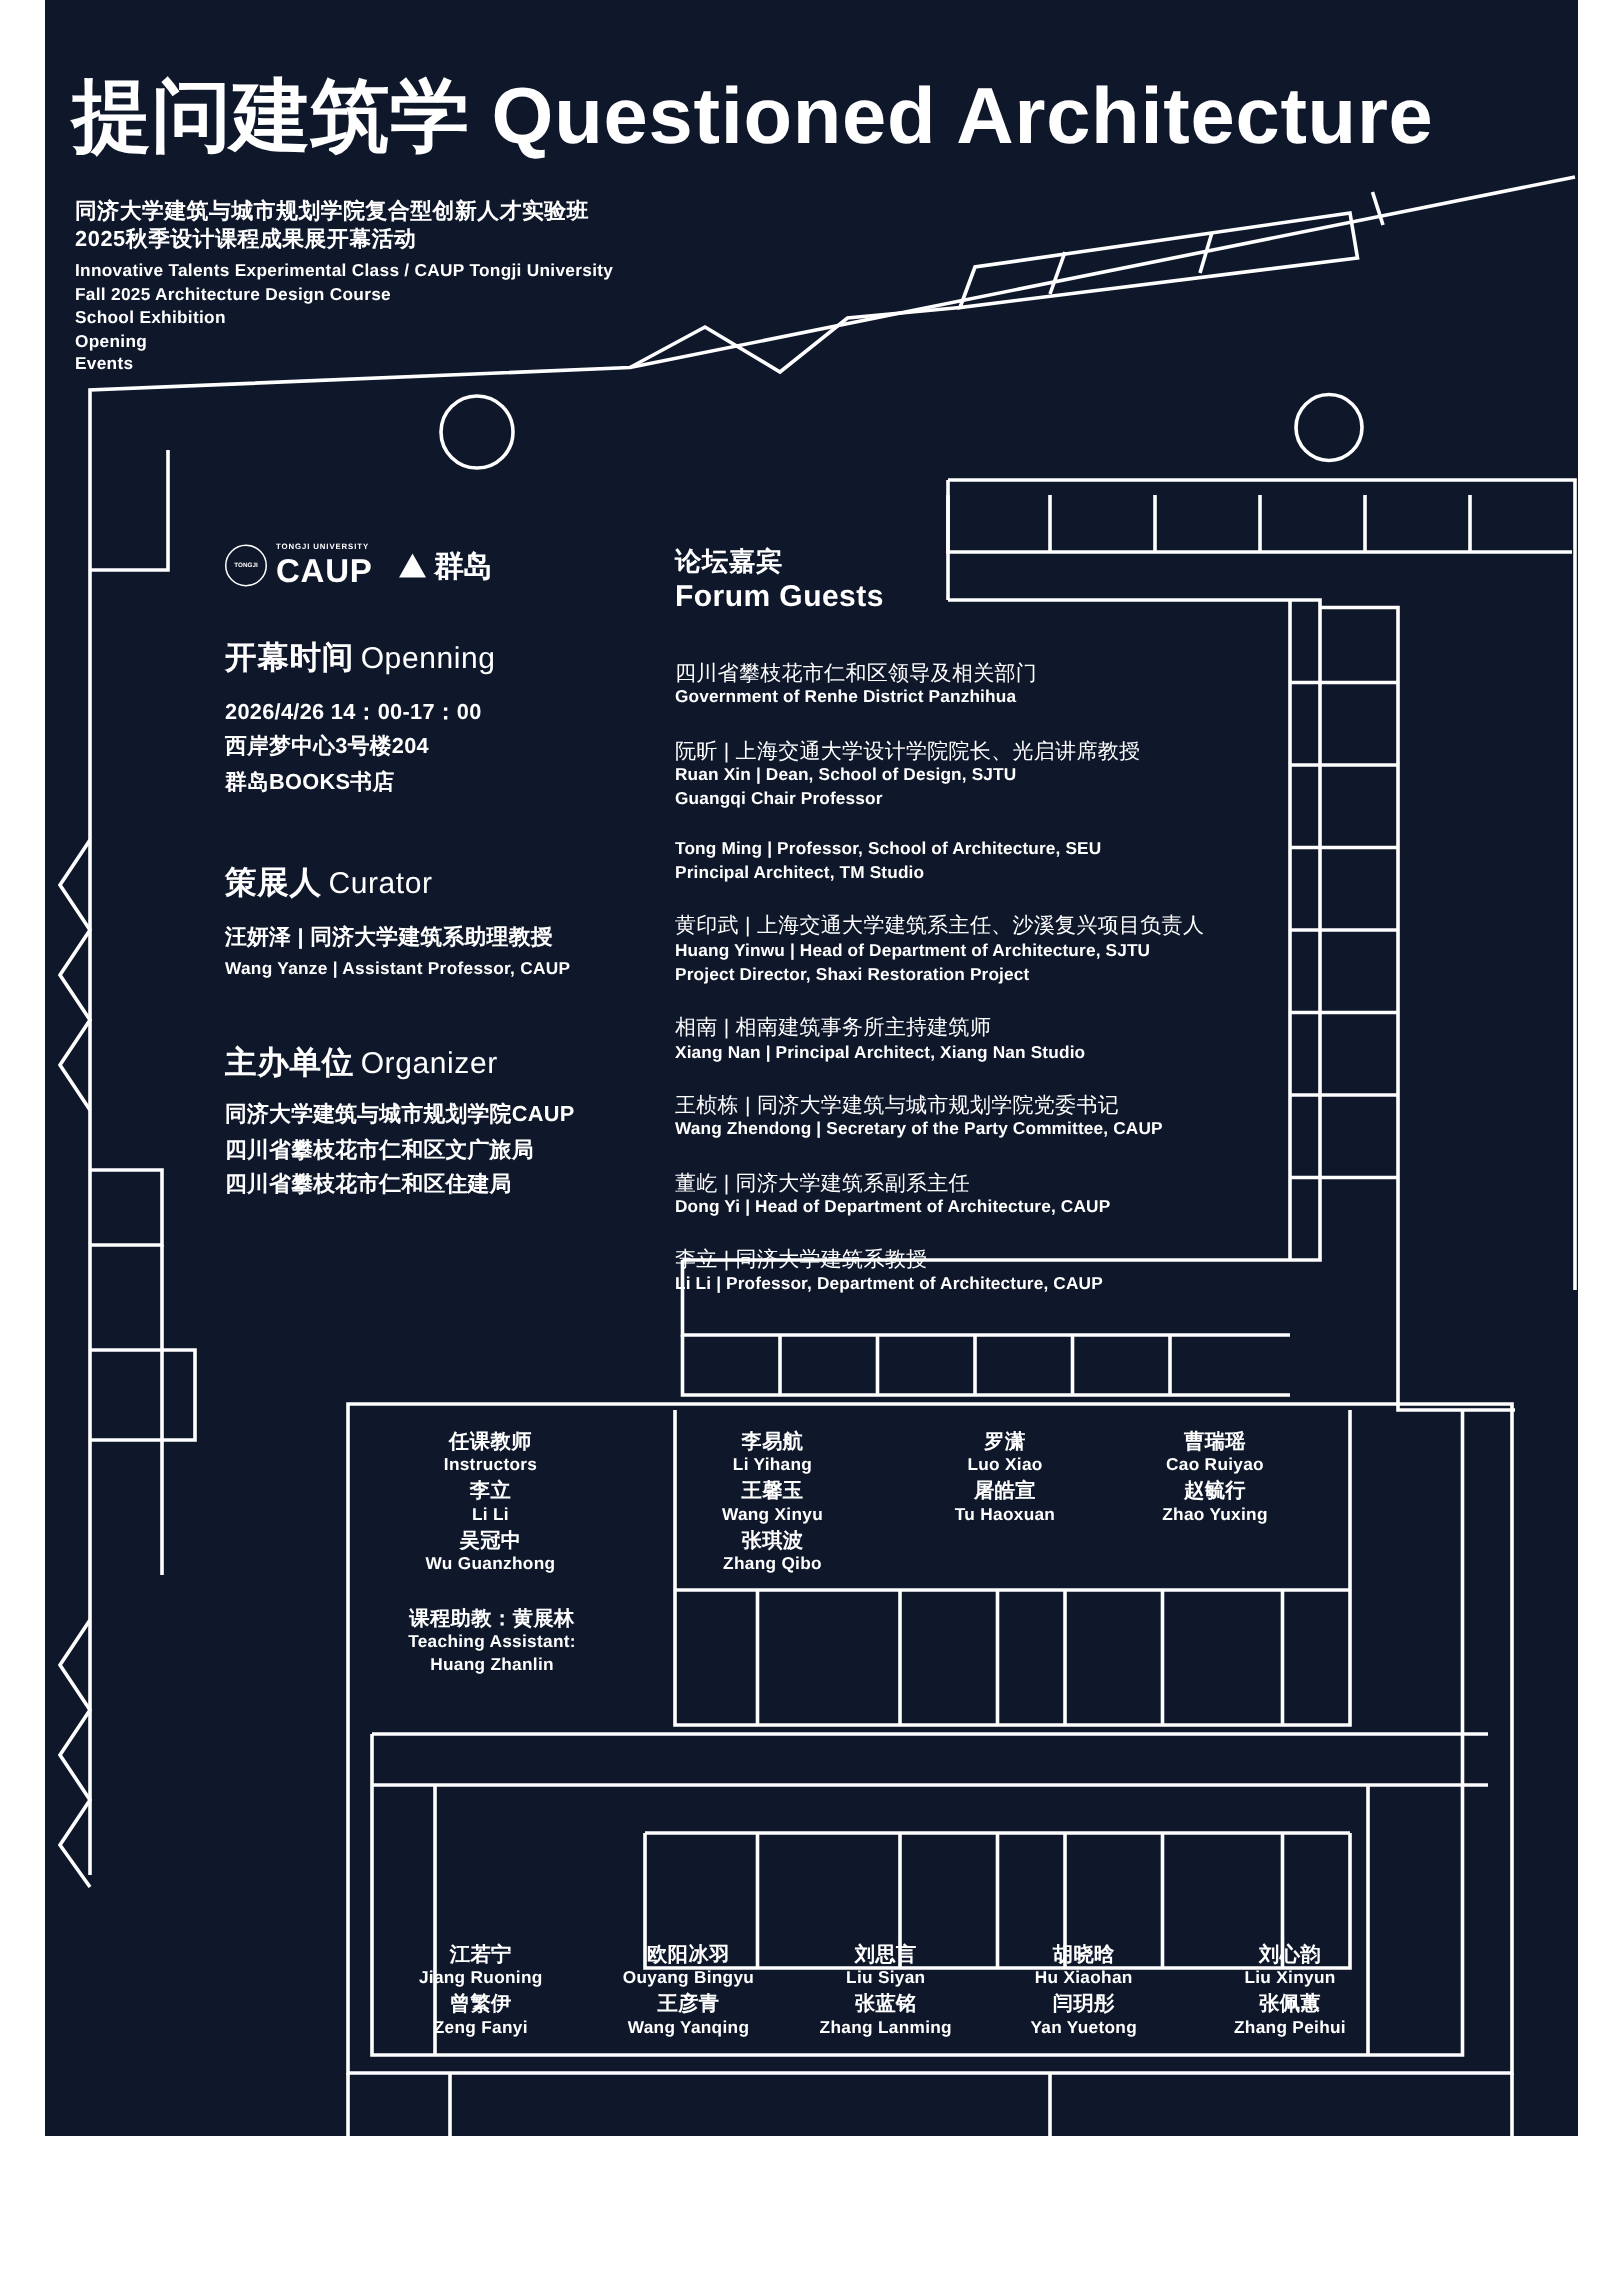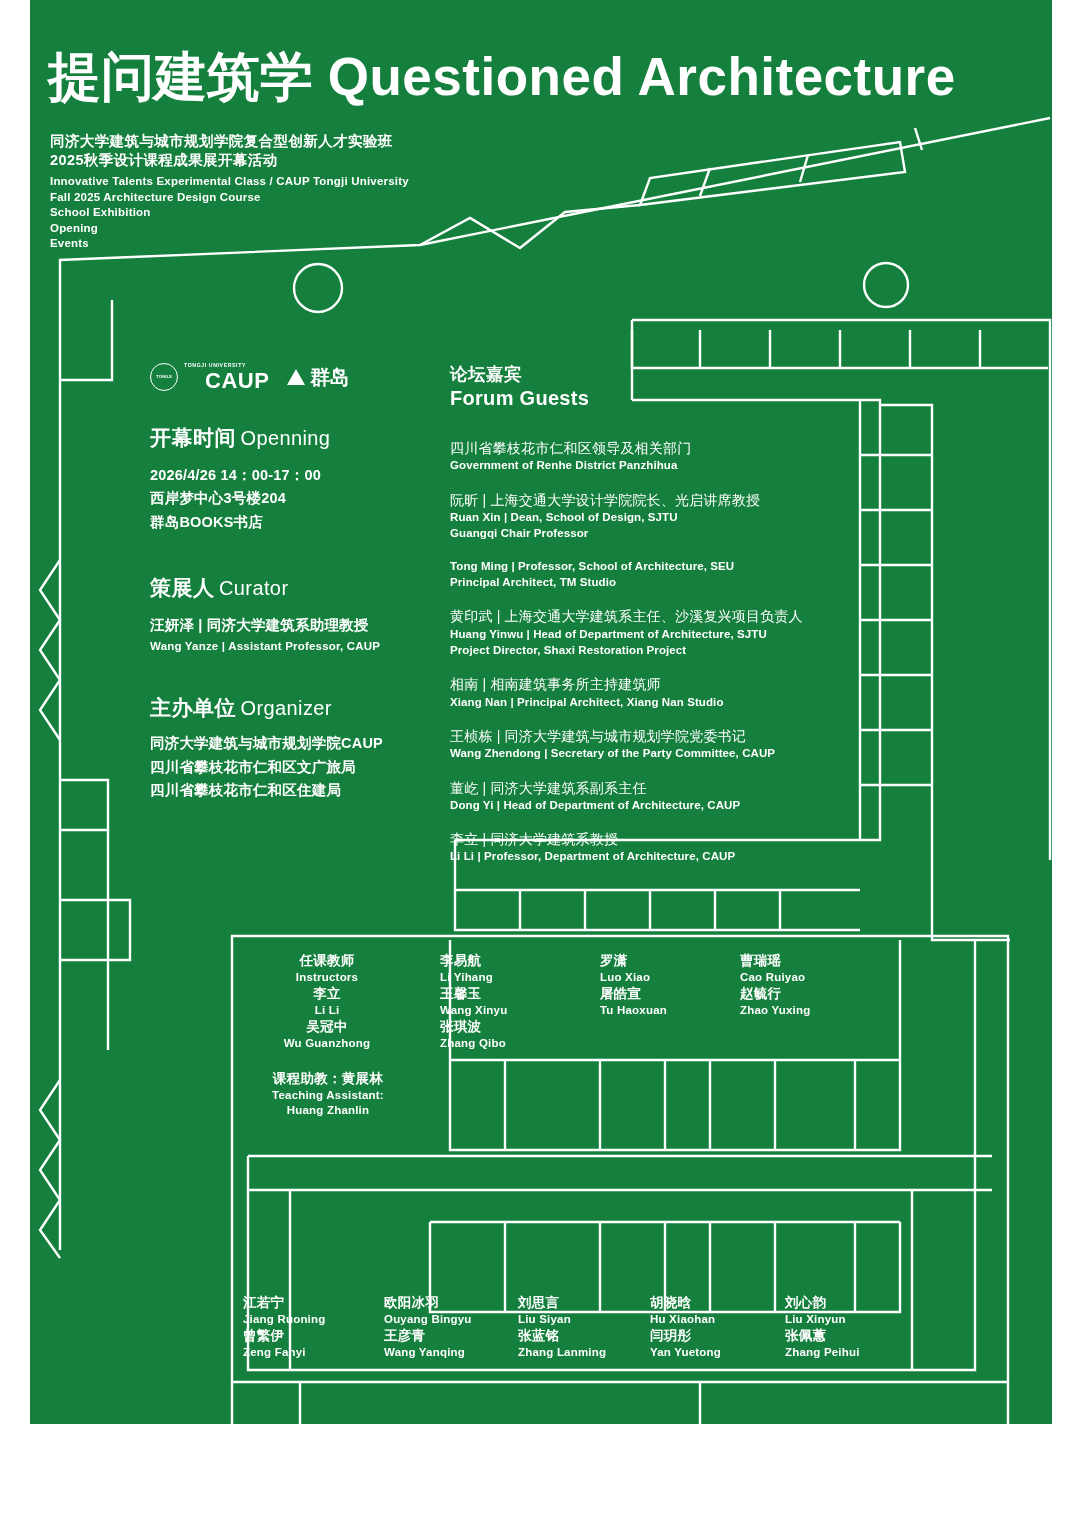--- a/index.html
+++ b/index.html
@@ -1,20 +1,20 @@
 <!DOCTYPE html>
 <html><head>
 <meta charset="utf-8">
 <style>
   html,body{margin:0;padding:0;background:#ffffff;}
   body{font-family:"Liberation Sans", sans-serif;}
   #poster{
     position:relative;
     width:1080px;height:1450px;
-    background:#15803d;
+    background:#0f172a;
     overflow:hidden;
     color:#ffffff;
   }
   
   .edge-left,.edge-right,.edge-bottom{
     position:absolute;background:#ffffff;
   }
   .edge-left{left:0;top:0;width:30px;height:1529px;}
   .edge-right{right:0;top:0;width:28px;height:1529px;}
   .edge-bottom{left:0;bottom:0;width:1080px;height:26px;}
@@ -28,21 +28,21 @@
   .title .en{font-family:"Liberation Sans", sans-serif;letter-spacing:0.5px;}
   .subblock{position:absolute;left:50px;top:132px;line-height:1.32;}
   .sub-cn{font-size:14.5px;font-weight:bold;letter-spacing:0.4px;}
   .sub-en{font-size:11.5px;font-weight:bold;letter-spacing:0.2px;margin-top:4px;}
   .sub-en div{line-height:1.35;}
 
   
   .logos{position:absolute;left:150px;top:362px;display:flex;align-items:center;gap:18px;}
   .logo-caup{display:flex;align-items:center;gap:6px;}
   .logo-seal{width:26px;height:26px;border-radius:50%;border:1.6px solid #fff;display:flex;align-items:center;justify-content:center;font-size:4.2px;line-height:1.05;text-align:center;font-weight:bold;}
-  .logo-caup-text{font-size:22px;font-weight:bold;letter-spacing:0.5px;line-height:1;margin-left:21px;}
+  .logo-caup-text{font-size:22px;font-weight:bold;letter-spacing:0.5px;line-height:1;}
   .logo-caup-top{font-size:5.2px;font-weight:bold;letter-spacing:0.6px;margin-bottom:2px;}
   .logo-qd{display:flex;align-items:center;gap:5px;}
   .logo-tri{width:0;height:0;border-left:9px solid transparent;border-right:9px solid transparent;border-bottom:16px solid #fff;}
   .logo-qd-text{font-size:20px;font-weight:bold;letter-spacing:-1px;}
 
   
   .leftcol{position:absolute;left:150px;top:424px;width:280px;}
   .h-cn{font-size:21px;font-weight:bold;letter-spacing:0.5px;display:inline;}
   .h-en{font-size:20px;font-weight:normal;letter-spacing:0.4px;display:inline;}
   .sec{margin-bottom:6px;}
@@ -56,21 +56,21 @@
   .forum-h-en{font-size:20px;font-weight:bold;letter-spacing:0.3px;margin-top:1px;}
   .guest{margin-top:17px;}
   .guest .g-cn{font-size:14px;font-weight:normal;letter-spacing:0.2px;line-height:1.3;}
   .guest .g-en{font-size:11.5px;font-weight:bold;line-height:1.34;letter-spacing:0.1px;margin-top:1px;}
 
   
   .instructors{position:absolute;left:252px;top:952px;text-align:center;width:150px;}
   .nm-cn{font-size:13.5px;font-weight:bold;line-height:1.32;letter-spacing:0.3px;}
   .nm-en{font-size:11.5px;font-weight:bold;line-height:1.32;letter-spacing:0.2px;}
   .ta{position:absolute;left:248px;top:1070px;text-align:center;width:160px;}
-  .scol{position:absolute;text-align:left;}
+  .scol{position:absolute;text-align:center;}
 
   
   svg.plan{position:absolute;left:0;top:0;width:1080px;height:1529px;pointer-events:none;}
 </style>
 </head>
 <body>
 
 <div id="poster">
 
   <svg class="plan" viewBox="0 0 1080 1529">

